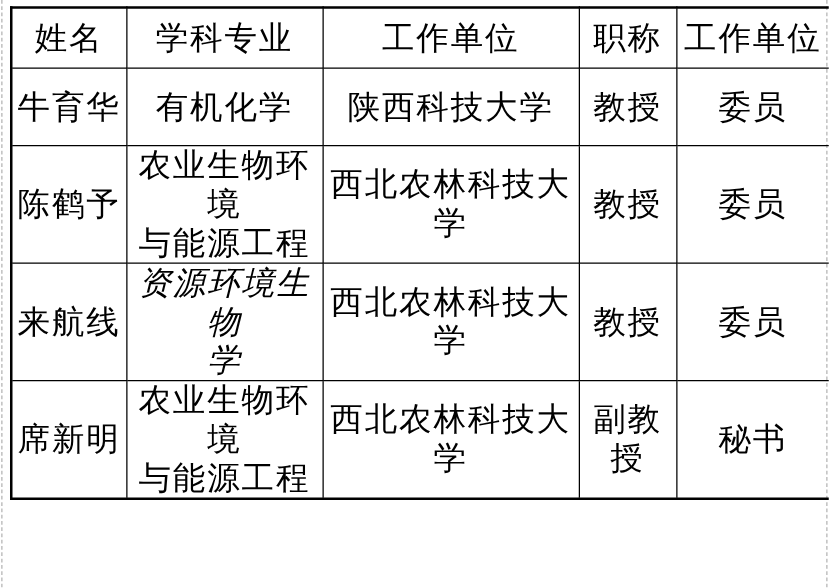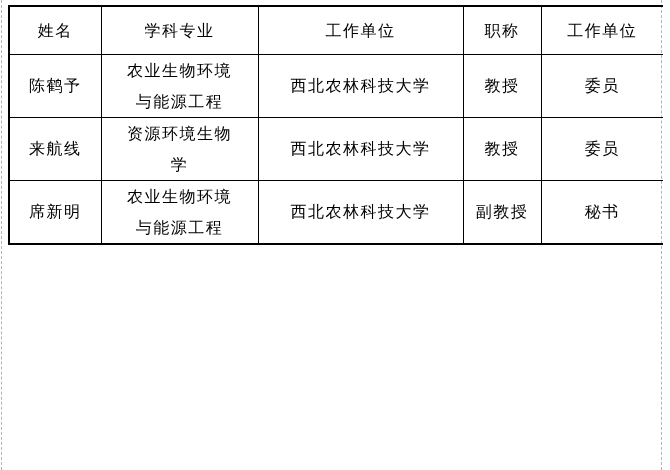--- a/index.html
+++ b/index.html
@@ -32,42 +32,42 @@
     border-left: 2px solid #000000;
     border-bottom: 2px solid #000000;
     border-right: none;
   }
   table.doc-table th,
   table.doc-table td {
     border: 1px solid #000000;
     text-align: center;
     vertical-align: middle;
     font-weight: normal;
-    font-size: 16px;
+    font-size: 26px;
     letter-spacing: 1.5px;
     line-height: 31px;
     color: #000000;
     white-space: pre-line;
     padding: 0;
     overflow: hidden;
   }
   table.doc-table th:last-child,
   table.doc-table td:last-child { border-right: none; }
 
   
   thead tr          { height: 48px; }
   tbody tr:nth-child(1) { height: 62px; }
   tbody tr:nth-child(2) { height: 48px; }
   tbody tr:nth-child(3) { height: 64px; }
   tbody tr:nth-child(4) { height: 71px; margin-top: 48px; }
   tbody tr:nth-child(5) { height: 100px; }
   tbody tr:nth-child(6) { height: 54px; }
 
   
-  td.lh-tall { line-height: 47px; }
+  td.lh-tall { line-height: 47px; font-style: italic; }
 
   col.c-name  { width: 92px; }
   col.c-major { width: 157px; }
   col.c-unit  { width: 205px; }
   col.c-title { width: 78px; }
   col.c-role  { width: 122px; }
 </style>
 </head>
 <body>
 
@@ -87,20 +87,27 @@
       <tr>
         <th>姓名</th>
         <th>学科专业</th>
         <th>工作单位</th>
         <th>职称</th>
         <th>工作单位</th>
       </tr>
     </thead>
     <tbody>
       <tr>
+        <td>牛育华</td>
+        <td>有机化学</td>
+        <td>陕西科技大学</td>
+        <td>教授</td>
+        <td>委员</td>
+      </tr>
+      <tr>
         <td>陈鹤予</td>
         <td>农业生物环境
 与能源工程</td>
         <td>西北农林科技大学</td>
         <td>教授</td>
         <td>委员</td>
       </tr>
       <tr>
         <td>来航线</td>
         <td class="lh-tall">资源环境生物

